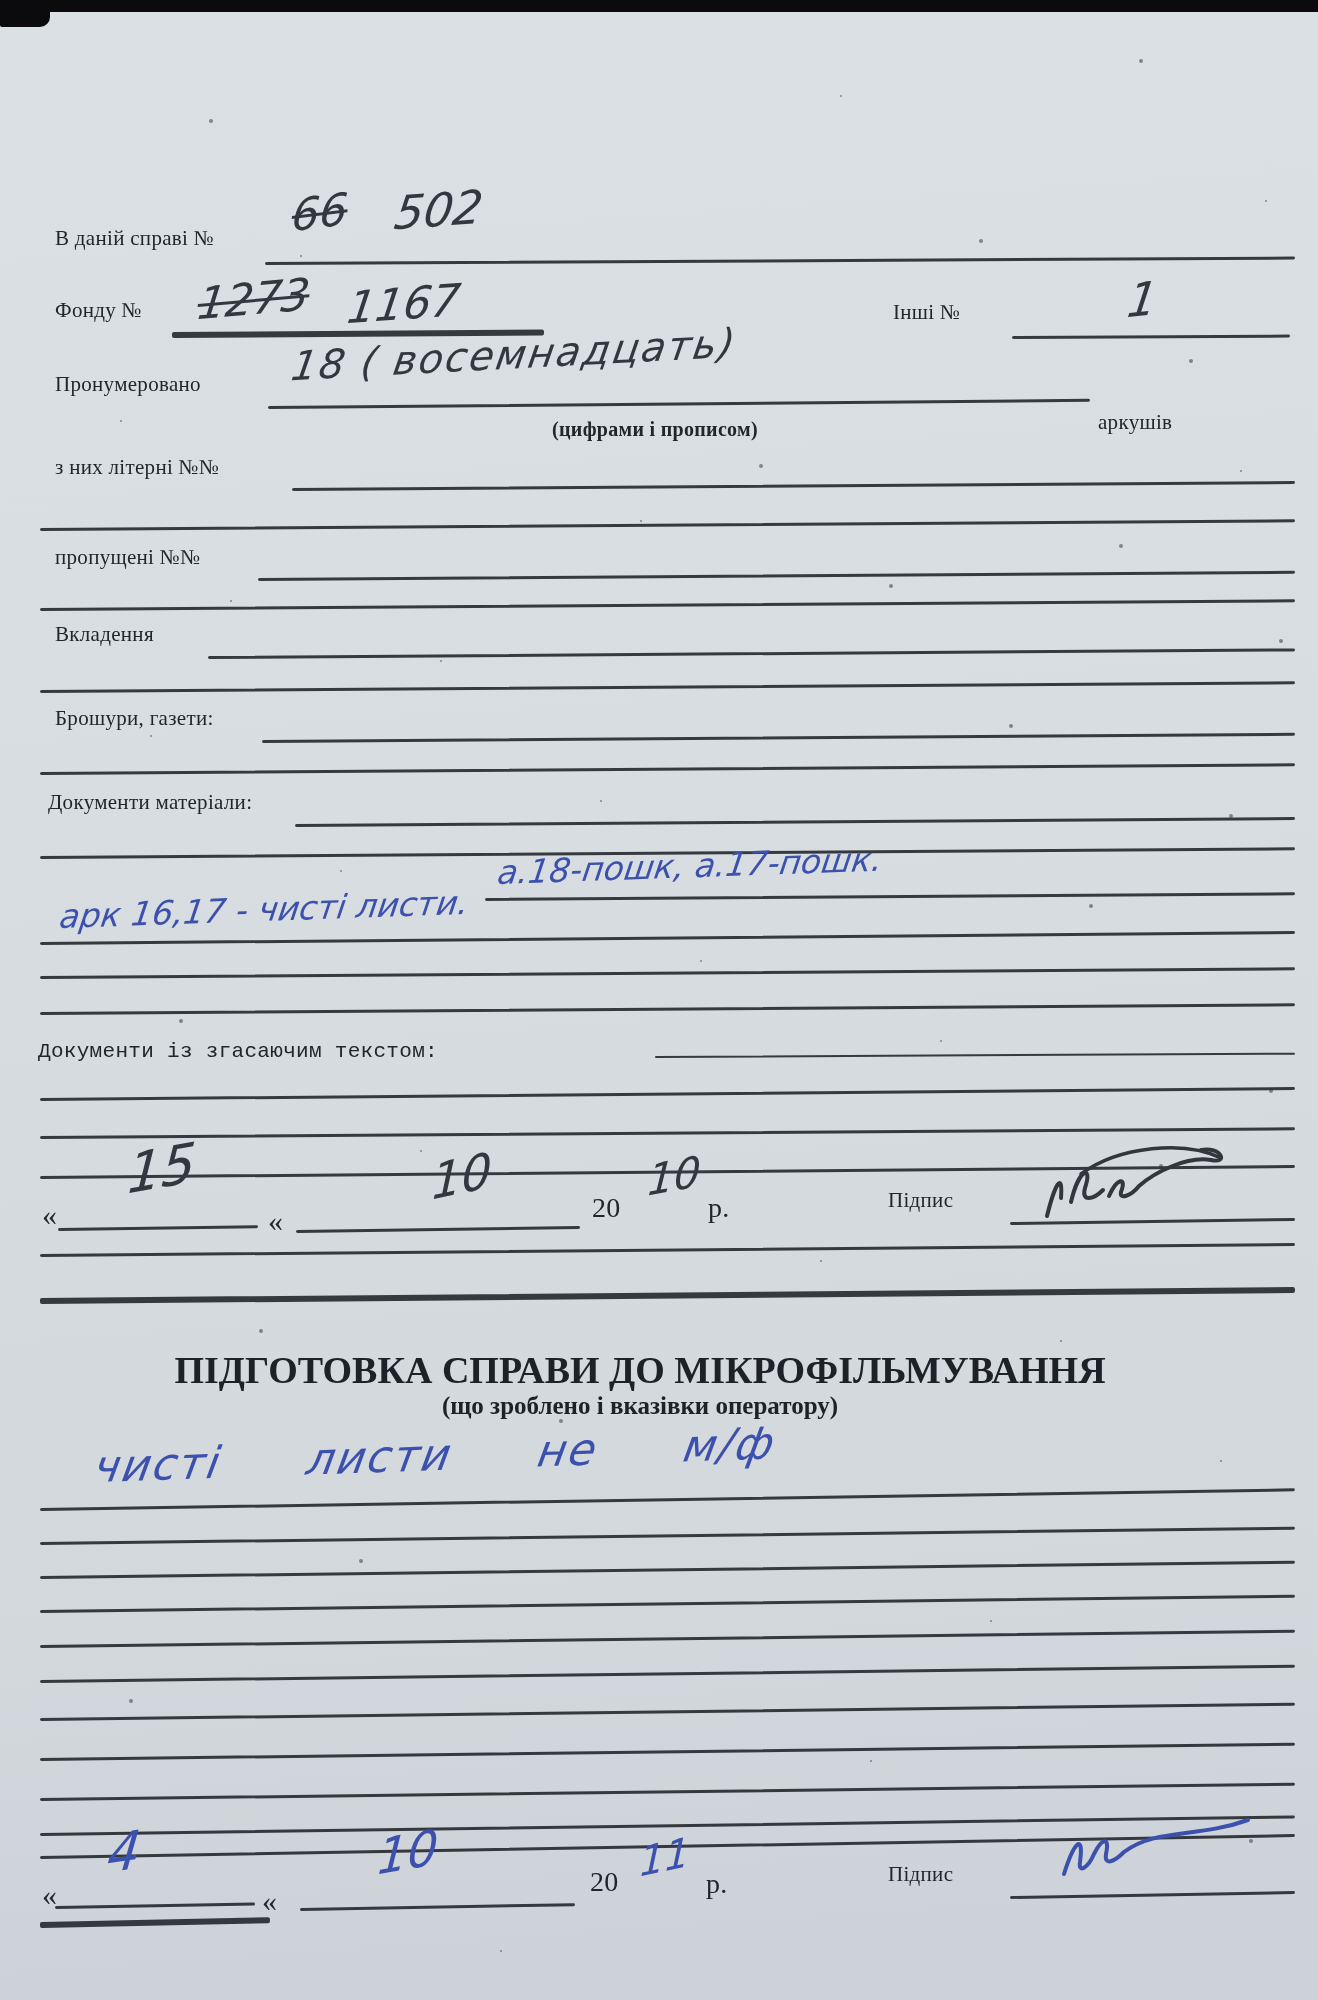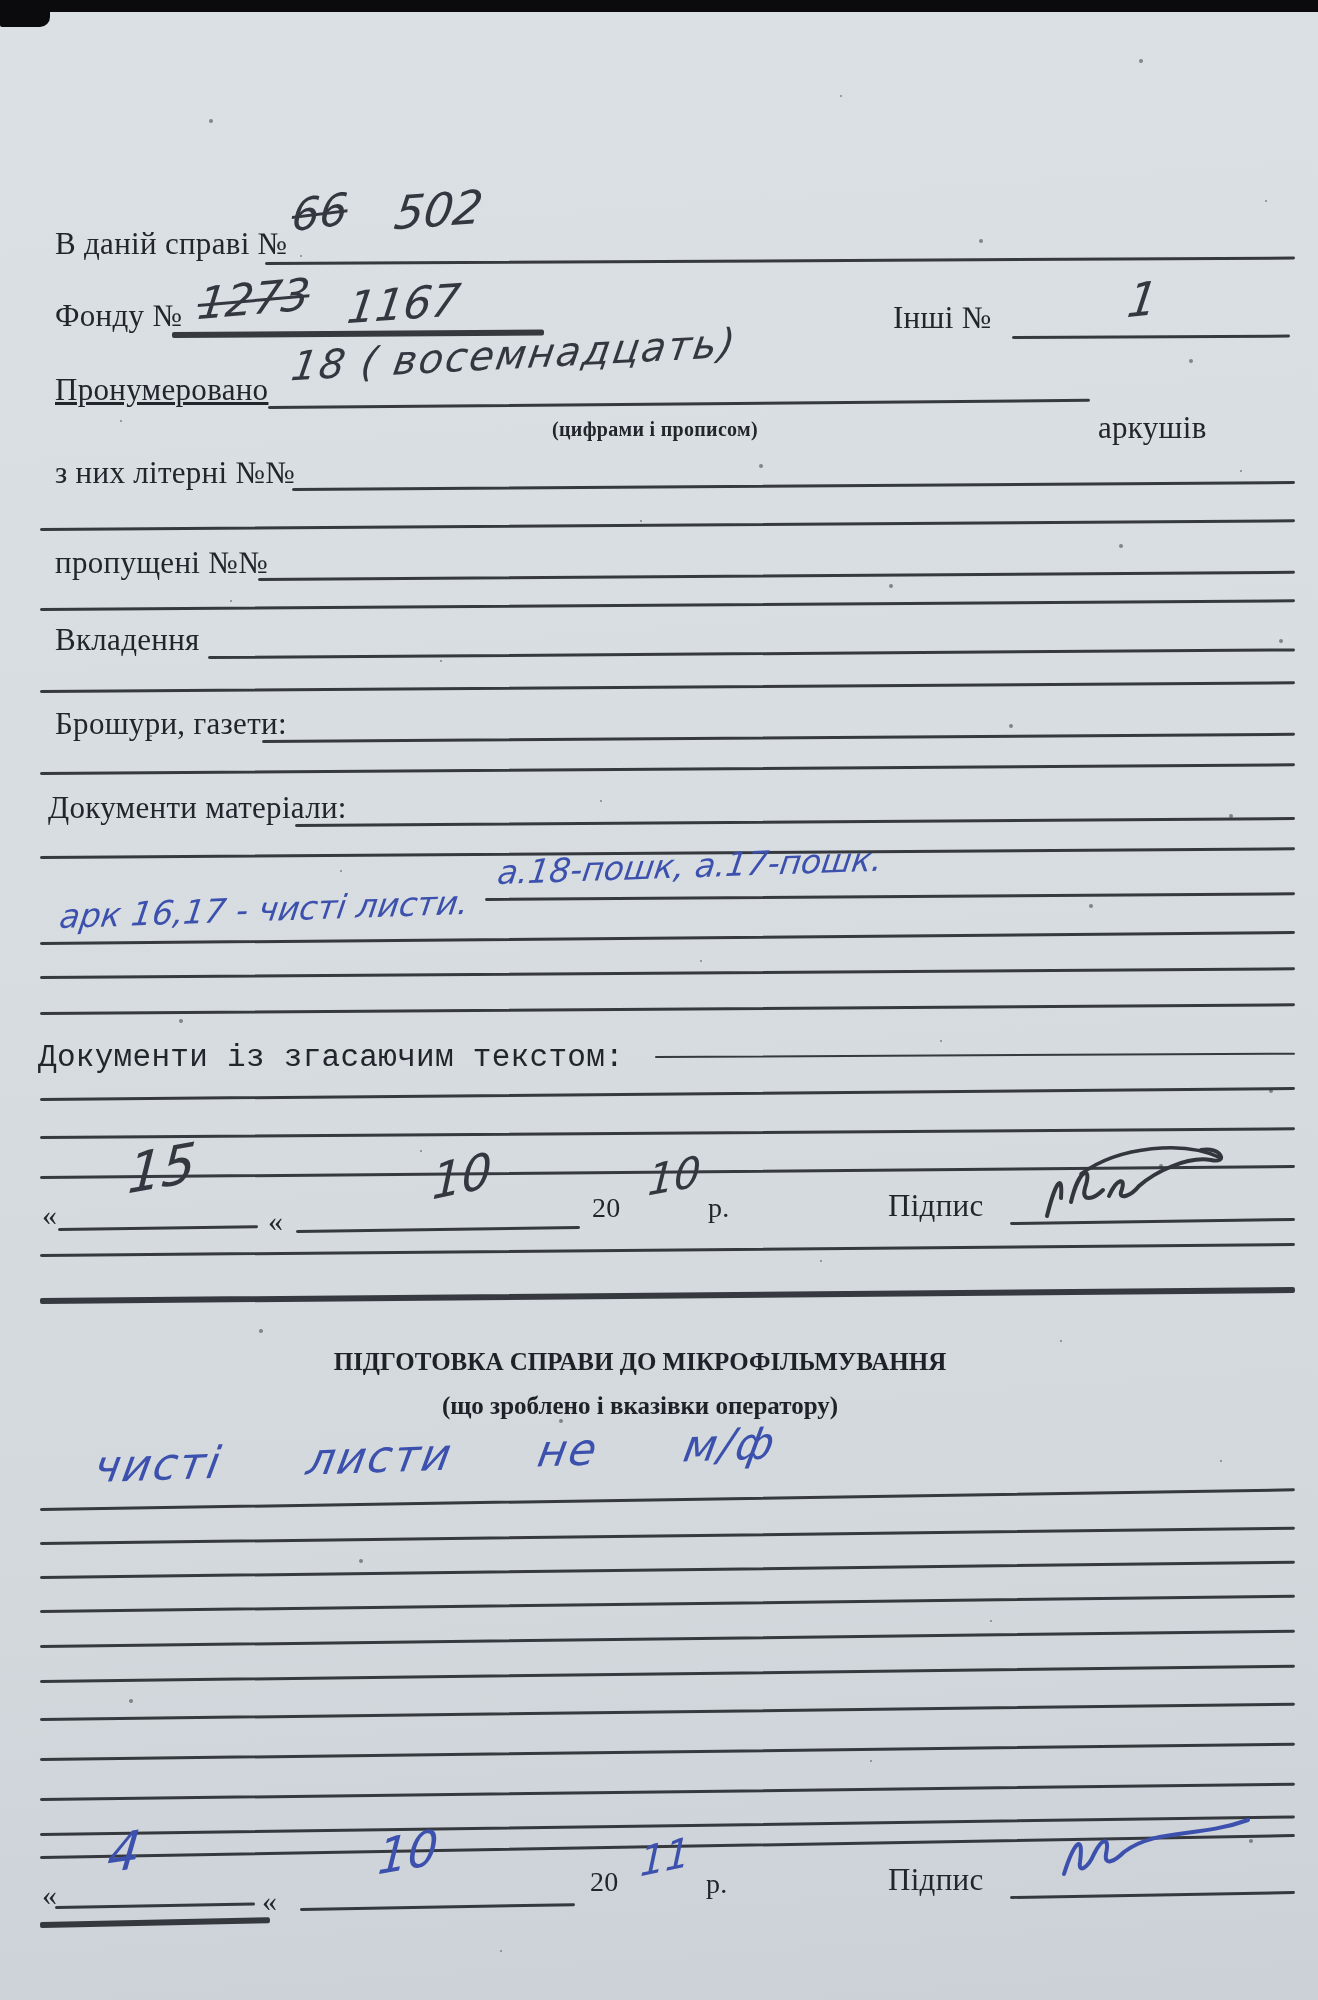--- a/index.html
+++ b/index.html
@@ -8,21 +8,21 @@
     background:linear-gradient(176deg,#dbe0e4 0%,#d8dde1 40%,#d2d8dc 78%,#cbd1d7 100%);
     font-family:"Liberation Serif","DejaVu Serif",serif;
   }
   .scan-top{position:absolute;top:0;left:0;width:100%;height:12px;background:#0b0b0d;}
   .scan-corner{position:absolute;top:0;left:0;width:50px;height:27px;background:#0b0b0d;border-radius:0 0 10px 2px;}
   .hdr{
     position:absolute;top:38px;left:0;width:1185px;text-align:center;
     font-size:27px;font-weight:bold;color:#1e2127;letter-spacing:.6px;white-space:nowrap;
   }
   .lbl{
-    position:absolute;font-size:31px;color:#22262c;letter-spacing:.3px;white-space:nowrap;
+    position:absolute;font-size:21px;color:#22262c;letter-spacing:.3px;white-space:nowrap;
   }
   .sm{font-size:20px;font-weight:bold;}
   .ttl{
     position:absolute;left:0;width:1280px;text-align:center;font-weight:bold;color:#1e2127;white-space:nowrap;
   }
   .rule{
     position:absolute;height:3px;background:#282b31;transform-origin:left center;border-radius:2px;opacity:.92;
   }
   .rule.thin{height:2px;}
   .rule.heavy{height:6px;}
@@ -69,21 +69,21 @@
   <div class="rule" style="left:265px;top:262px;width:1030px;transform:rotate(-0.3deg);"></div>
 
   <div class="lbl" style="left:55px;top:298px;">Фонду №</div>
   <div class="hand dark strike" style="left:198px;top:282px;font-size:44px;transform:rotate(-5deg) skewX(-12deg);">1273</div>
   <div class="hand dark" style="left:348px;top:286px;font-size:44px;transform:rotate(-4deg) skewX(-12deg);">1167</div>
   <div class="rule heavy" style="left:172px;top:332px;width:372px;transform:rotate(-0.4deg);"></div>
   <div class="lbl" style="left:893px;top:300px;">Інші №</div>
   <div class="hand dark" style="left:1128px;top:278px;font-size:46px;transform:rotate(-6deg) skewX(-14deg);">1</div>
   <div class="rule" style="left:1012px;top:336px;width:278px;transform:rotate(-0.3deg);"></div>
 
-  <div class="lbl" style="left:55px;top:372px;text-decoration:underline;">Пронумеровано</div>
+  <div class="lbl" style="left:55px;top:372px;">Пронумеровано</div>
   <div class="hand dark" style="left:292px;top:346px;font-size:40px;transform:rotate(-3deg) skewX(-12deg);letter-spacing:2px;">18 ( восемнадцать)</div>
   <div class="rule" style="left:268px;top:406px;width:822px;transform:rotate(-0.5deg);"></div>
   <div class="lbl" style="left:1098px;top:378px;margin-top:32px;">аркушів</div>
   <div class="lbl sm" style="left:445px;top:418px;width:420px;text-align:center;">(цифрами і прописом)</div>
 
   <div class="lbl" style="left:55px;top:455px;">з них літерні №№</div>
   <div class="rule" style="left:292px;top:488px;width:1003px;transform:rotate(-0.4deg);"></div>
   <div class="rule" style="left:40px;top:528px;width:1255px;transform:rotate(-0.4deg);"></div>
 
   <div class="lbl" style="left:55px;top:545px;">пропущені №№</div>
@@ -126,21 +126,21 @@
   <div class="lbl" style="left:708px;top:1192px;font-size:28px;">р.</div>
   <div class="lbl" style="left:888px;top:1188px;">Підпис</div>
   <svg class="sig" style="left:1015px;top:1138px;" width="240" height="92" viewBox="0 0 240 92">
     <path d="M32,78 C40,46 48,32 46,60 M56,64 C64,30 78,26 70,50 C66,64 78,62 88,52 M94,58 C102,40 112,38 106,54 C104,62 116,58 124,48 C140,34 172,18 196,22 C214,26 206,8 186,12" fill="none" stroke="#33363d" stroke-width="4" stroke-linecap="round"></path>
     <path d="M66,36 C104,8 170,2 206,20" fill="none" stroke="#33363d" stroke-width="3.5" stroke-linecap="round"></path>
   </svg>
   <div class="rule" style="left:1010px;top:1222px;width:285px;transform:rotate(-0.8deg);"></div>
   <div class="rule" style="left:40px;top:1254px;width:1255px;transform:rotate(-0.5deg);"></div>
   <div class="rule heavy" style="left:40px;top:1298px;width:1255px;transform:rotate(-0.5deg);"></div>
 
-  <div class="ttl" style="top:1348px;font-size:25px;">ПІДГОТОВКА СПРАВИ ДО МІКРОФІЛЬМУВАННЯ</div>
+  <div class="ttl" style="top:1348px;font-size:38px;">ПІДГОТОВКА СПРАВИ ДО МІКРОФІЛЬМУВАННЯ</div>
   <div class="ttl" style="top:1392px;font-size:25px;">(що зроблено і вказівки оператору)</div>
 
   <div class="hand blue" style="left:95px;top:1445px;font-size:44px;transform:rotate(-2deg) skewX(-12deg);word-spacing:70px;letter-spacing:2px;">чисті листи не м/ф</div>
   <div class="rule" style="left:40px;top:1508px;width:1255px;transform:rotate(-0.9deg);"></div>
 
   <div class="rule" style="left:40px;top:1542px;width:1255px;transform:rotate(-0.7deg);"></div>
   <div class="rule" style="left:40px;top:1576px;width:1255px;transform:rotate(-0.7deg);"></div>
   <div class="rule" style="left:40px;top:1610px;width:1255px;transform:rotate(-0.7deg);"></div>
   <div class="rule" style="left:40px;top:1645px;width:1255px;transform:rotate(-0.7deg);"></div>
   <div class="rule" style="left:40px;top:1680px;width:1255px;transform:rotate(-0.7deg);"></div>

